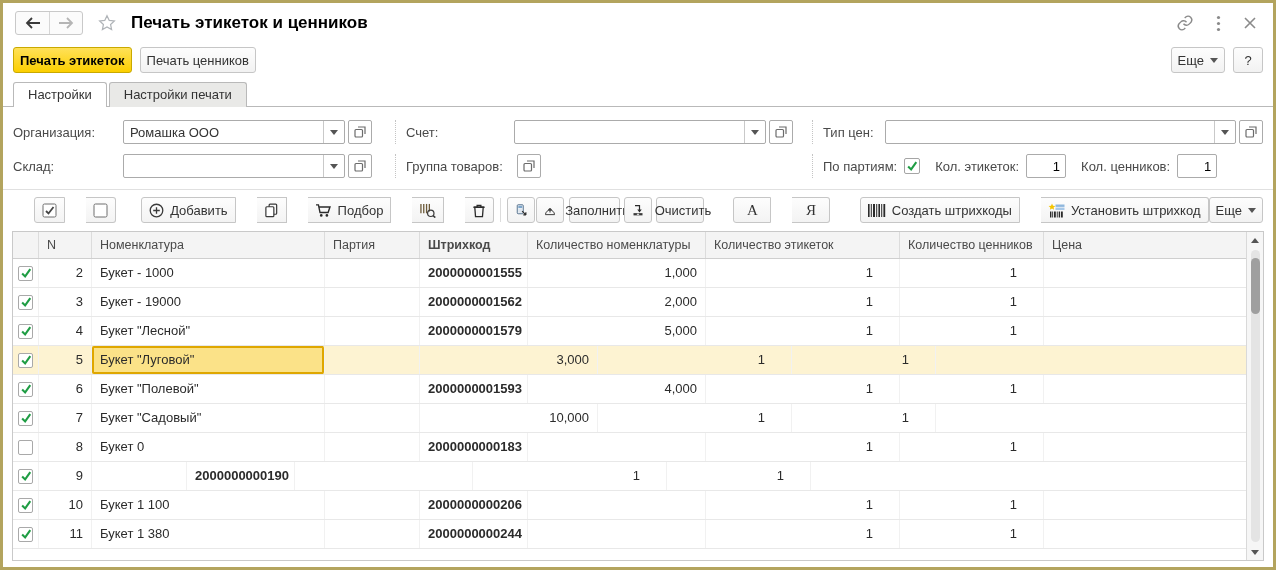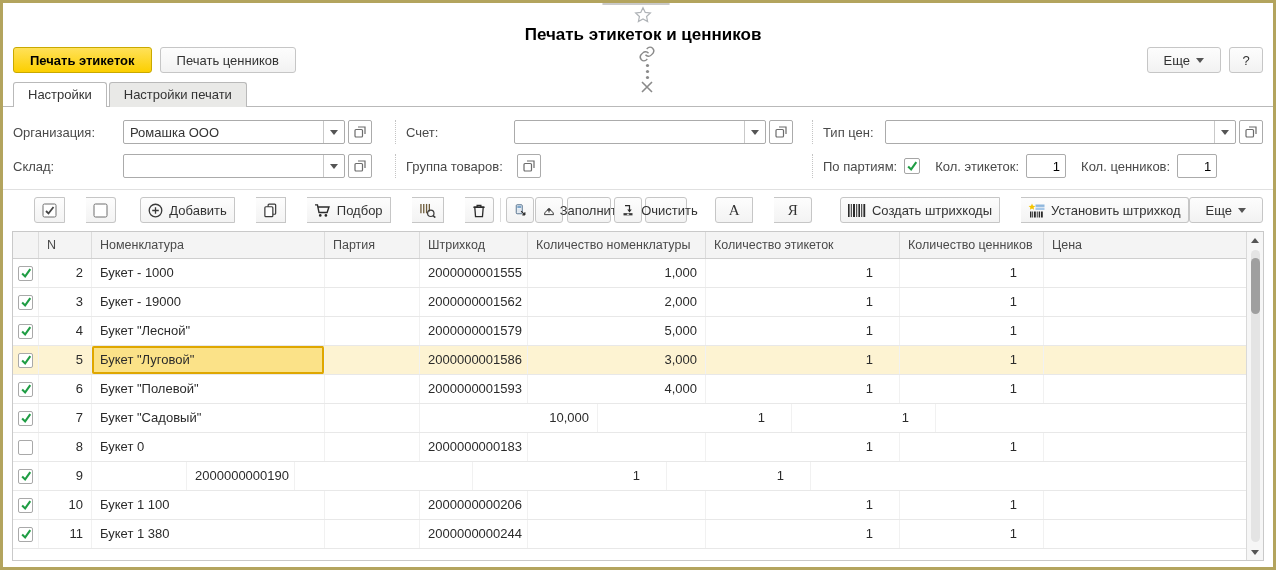--- a/index.html
+++ b/index.html
@@ -3,32 +3,32 @@
 <meta charset="utf-8">
 <style>
   * { box-sizing: border-box; margin: 0; padding: 0; }
   html,body { background:#e8e8e8; }
   body { font-family:"Liberation Sans", sans-serif; font-size:13px; color:#333; }
   .window {
     width:1276px; height:570px; background:#fff;
     border:3px solid #b3a45e; position:relative; overflow:hidden;
   }
   
-  .titlebar { height:40px; display:flex; align-items:center; padding:0 16px 0 12px;flex-direction:column; }
+  .titlebar { height:40px; display:flex; align-items:center; padding:0 16px 0 12px; }
   .navgroup { display:flex; border:1px solid #c9c9c9; border-radius:3px; overflow:hidden; background:#fbfbfb; }
   .navbtn { width:33px; height:22px; display:flex; align-items:center; justify-content:center; cursor:pointer; }
   .navbtn + .navbtn { border-left:1px solid #d6d6d6; }
   .star { margin-left:14px; display:flex; align-items:center; }
   .wtitle { margin-left:14px; font-size:17px; font-weight:700; color:#000; }
   .titlebar .spacer { flex:1; }
   .ticon { margin-left:22px; display:flex; align-items:center; cursor:pointer; }
   
   .cmdbar { height:34px; display:flex; align-items:center; padding:0 10px; }
   .btn {
-    height:26px; padding:0 16px; background:linear-gradient(#fdfdfd,#f2f2f2);
+    height:26px; padding:0 6px; background:linear-gradient(#fdfdfd,#f2f2f2);
     border:1px solid #c6c6c6; border-radius:3px; font-size:13px; color:#333;
     display:inline-flex; align-items:center; gap:6px; cursor:pointer; white-space:nowrap;text-align:right;
   }
   .btn.primary {
     background:linear-gradient(#ffe159,#fccf00); border:1px solid #c9a900;
     font-weight:700; color:#000;
   }
   .cmdbar .gap { width:8px; }
   .cmdbar .spacer { flex:1; }
   .tri-down { width:0; height:0; border-left:4px solid transparent; border-right:4px solid transparent; border-top:5px solid #555; display:inline-block; }
@@ -72,21 +72,21 @@
   .tmain { flex:1; display:flex; flex-direction:column; overflow:hidden; }
   .thead { display:flex; background:#f4f4f4; border-bottom:1px solid #cfcfcf; height:27px; color:#4a4a4a; }
   .thc { padding:6px 8px 0 8px; border-right:1px solid #dcdcdc; overflow:hidden; white-space:nowrap; font-size:12.5px; }
   .trow { display:flex; height:29px; border-bottom:1px solid #e8e8e8; background:#fff; }
   .trow.sel { background:#fdf3d2; }
   .tc { padding:6px 8px 0 8px; border-right:1px solid #f1f1f1; overflow:hidden; white-space:nowrap; font-size:13px; color:#2b2b2b; }
   .c-cb { width:26px; display:flex; align-items:center; justify-content:center; padding:0; }
   .c-n { width:53px; text-align:right; }
   .c-name { width:233px; }
   .c-batch { width:95px; }
-  .c-barcode { width:108px; }
+  .c-barcode { width:108px;font-weight:bold; }
   .c-qty { width:178px; }
   .c-labels { width:194px; }
   .c-tags { width:144px; }
   .c-price { flex:1; border-right:none !important; }
   .num { text-align:right; }
   .padr { padding-right:26px; }
   .cbbox { width:15px; height:15px; border:1px solid #a9a9a9; border-radius:2px; background:#fff; display:flex; align-items:center; justify-content:center; }
   .trow .c-name.selcell { background:#fbe288; box-shadow:inset 0 0 0 2px #dfa700; border-radius:2px; }
   
   .vscroll { width:17px; border-left:1px solid #d9d9d9; background:#f6f6f6; display:flex; flex-direction:column; align-items:center; }
@@ -464,21 +464,20 @@
             <div class="tc c-cb">
               <div class="cbbox">
                 <svg width="12" height="12" viewBox="0 0 14 14">
                   <path d="M2.5 7.5 L6 11 L12 2.5" stroke="#1f9d44" stroke-width="2.4" fill="none"></path>
                 </svg>
               </div>
             </div>
             <div class="tc c-n num">5</div>
             <div class="tc c-name selcell">Букет "Луговой"</div>
             <div class="tc c-batch"></div>
-            <div class="tc c-barcode">2000000001586</div>
             <div class="tc c-qty num">3,000</div>
             <div class="tc c-labels num padr">1</div>
             <div class="tc c-tags num padr">1</div>
             <div class="tc c-price num"></div>
           </div>
           <div class="trow">
             <div class="tc c-cb">
               <div class="cbbox">
                 <svg width="12" height="12" viewBox="0 0 14 14">
                   <path d="M2.5 7.5 L6 11 L12 2.5" stroke="#1f9d44" stroke-width="2.4" fill="none"></path>

